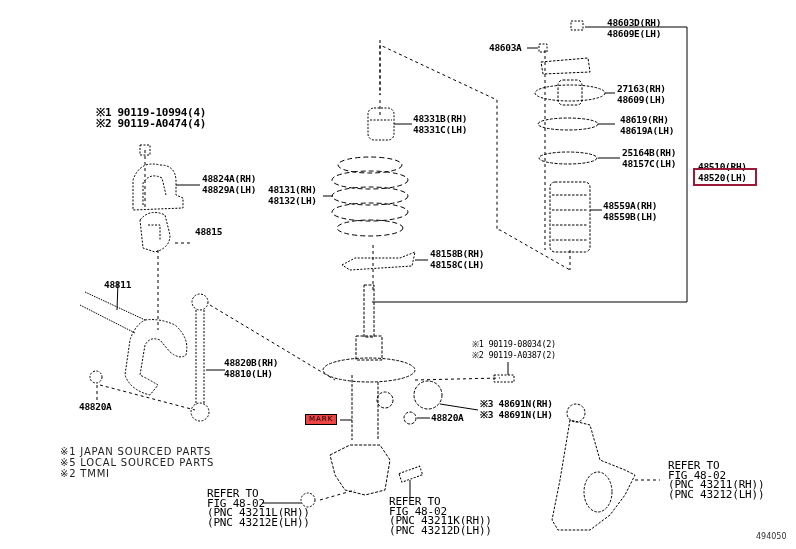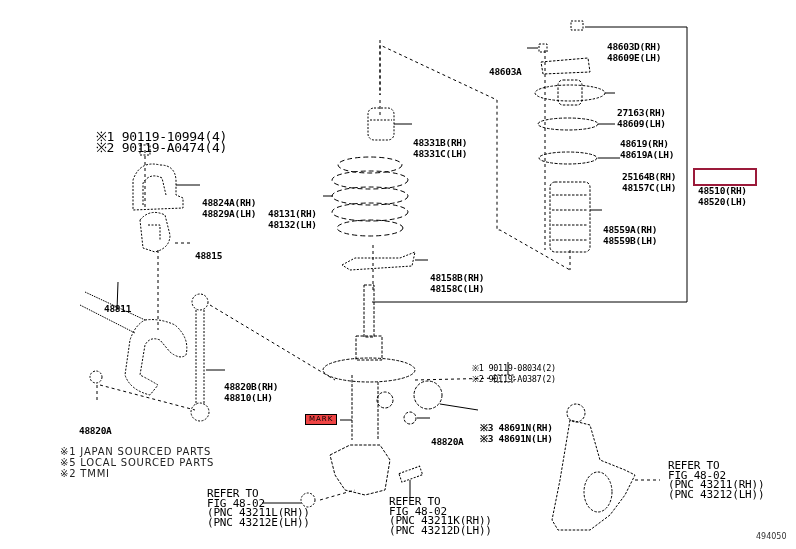--- a/index.html
+++ b/index.html
@@ -1,21 +1,21 @@
 <!DOCTYPE html>
 <html><head>
 <meta charset="utf-8">
 <style>
   html, body { margin:0; padding:0; background:#ffffff; }
   body { width:796px; height:549px; position:relative; overflow:hidden;
          font-family:"DejaVu Sans Mono", monospace; color:#000; }
   svg.art { position:absolute; left:0; top:0; }
   .lbl { position:absolute; font-family:"DejaVu Sans Mono", monospace;
          font-size:9.5px; line-height:10.5px; font-weight:bold; letter-spacing:-0.3px;
-         white-space:nowrap; color:#000; cursor:pointer;margin-top:24px; }
+         white-space:nowrap; color:#000; cursor:pointer; }
   .lbl span { display:block; }
   .note { position:absolute; font-family:"DejaVu Sans", sans-serif; font-size:10px;
           line-height:11px; letter-spacing:0.8px; color:#222; white-space:nowrap; }
   .note span { display:block; }
   .ref { position:absolute; font-family:"DejaVu Sans Mono", monospace; font-size:11px;
          line-height:9.5px; letter-spacing:-0.2px; white-space:nowrap; color:#000; }
   .ref span { display:block; }
   .hl { position:absolute; border:2px solid #9b1a3a; }
   .mark { position:absolute; border:1px solid #000; font-family:"DejaVu Sans", sans-serif;
           font-size:7px; line-height:9px; padding:0 3px; letter-spacing:1px; background:#ef4444; }
@@ -143,21 +143,21 @@
   <line x1="410" y1="480" x2="410" y2="498"></line>
   <line x1="262" y1="503" x2="301" y2="503"></line>
 
   <g stroke-dasharray="2.5,1.5">
     <circle cx="576" cy="413" r="9"></circle>
     <path d="M570,420 L565,450 L560,480 L552,520 L558,530 L590,530 L610,515 L625,495 L635,475 L625,470 L600,460 L590,425 Z"></path>
     <ellipse cx="598" cy="492" rx="14" ry="20"></ellipse>
   </g>
 </svg>
 
-<div class="lbl" style="left:96px;top:108px;font-weight:normal;font-size:13px;">
+<div class="lbl" style="left:96px;top:108px;font-weight:bold;font-size:11px;">
   <span>※1 90119-10994(4)</span>
   <span>※2 90119-A0474(4)</span>
 </div>
 <div class="lbl" style="left:202px;top:174px;">
   <span>48824A(RH)</span>
   <span>48829A(LH)</span>
 </div>
 <div class="lbl" style="left:195px;top:227px;">
   <span>48815</span>
 </div>

